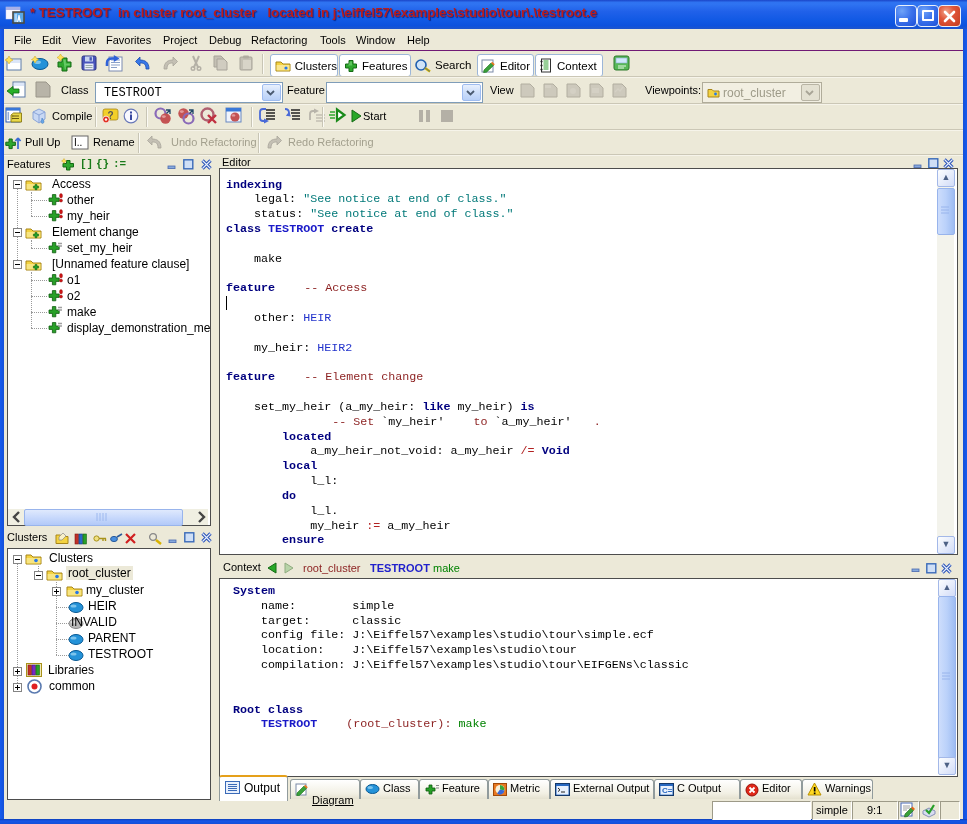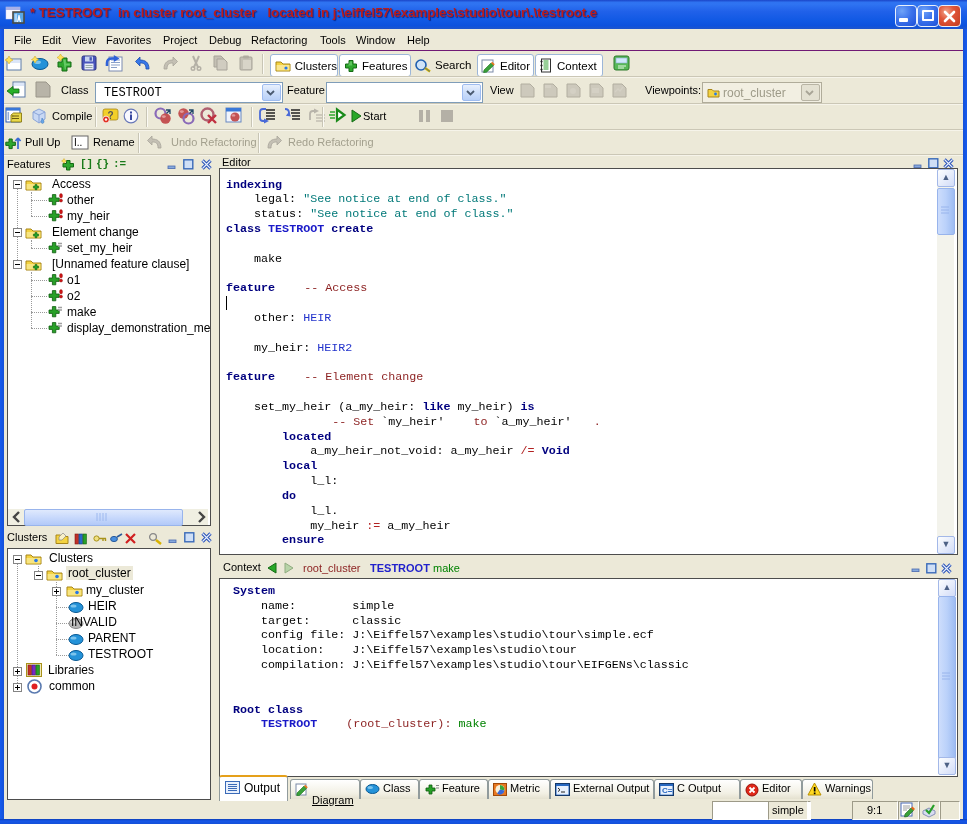--- a/index.html
+++ b/index.html
@@ -749,21 +749,21 @@
 <div class="tab" style="left:802px;width:69px;">
  <svg style="position:absolute;left:4px;top:2px;" width="15" height="14">
       <path d="M7.5 1 L14 13 L1 13 Z" fill="#ffd820" stroke="#b89000"></path>
       <rect x="6.8" y="5" width="1.7" height="4.5" fill="#000"></rect>
       <rect x="6.8" y="10.5" width="1.7" height="1.7" fill="#000"></rect>
     </svg>
  <span style="position:absolute;left:22px;top:2px;">Warnings</span>
 </div>
 
 <div class="cell" style="left:712px;width:97px;background:#fff;border-color:#9d9a88 #fff #fff #9d9a88;"></div>
-<div class="cell" style="left:768px;width:38px;">
+<div class="cell" style="left:812px;width:38px;">
     <span style="position:absolute;left:3px;top:2px;">simple</span>
   </div>
 <div class="cell" style="left:852px;width:44px;">
     <span style="position:absolute;left:14px;top:2px;">9:1</span>
   </div>
 <div class="cell" style="left:898px;width:19px;">
  <svg style="position:absolute;left:1px;top:0px;" width="16" height="16">
       <rect x="1" y="1" width="11" height="13" fill="#fff" stroke="#4a6ab8"></rect>
       <path d="M3 4 h7 M3 6 h7 M3 8 h4" stroke="#888" stroke-width="0.8"></path>
       <path d="M5 12 L11 6 L13.5 8.5 L7.5 14.5 L4.5 15 Z" fill="#38a038" stroke="#186018" stroke-width="0.6"></path>

